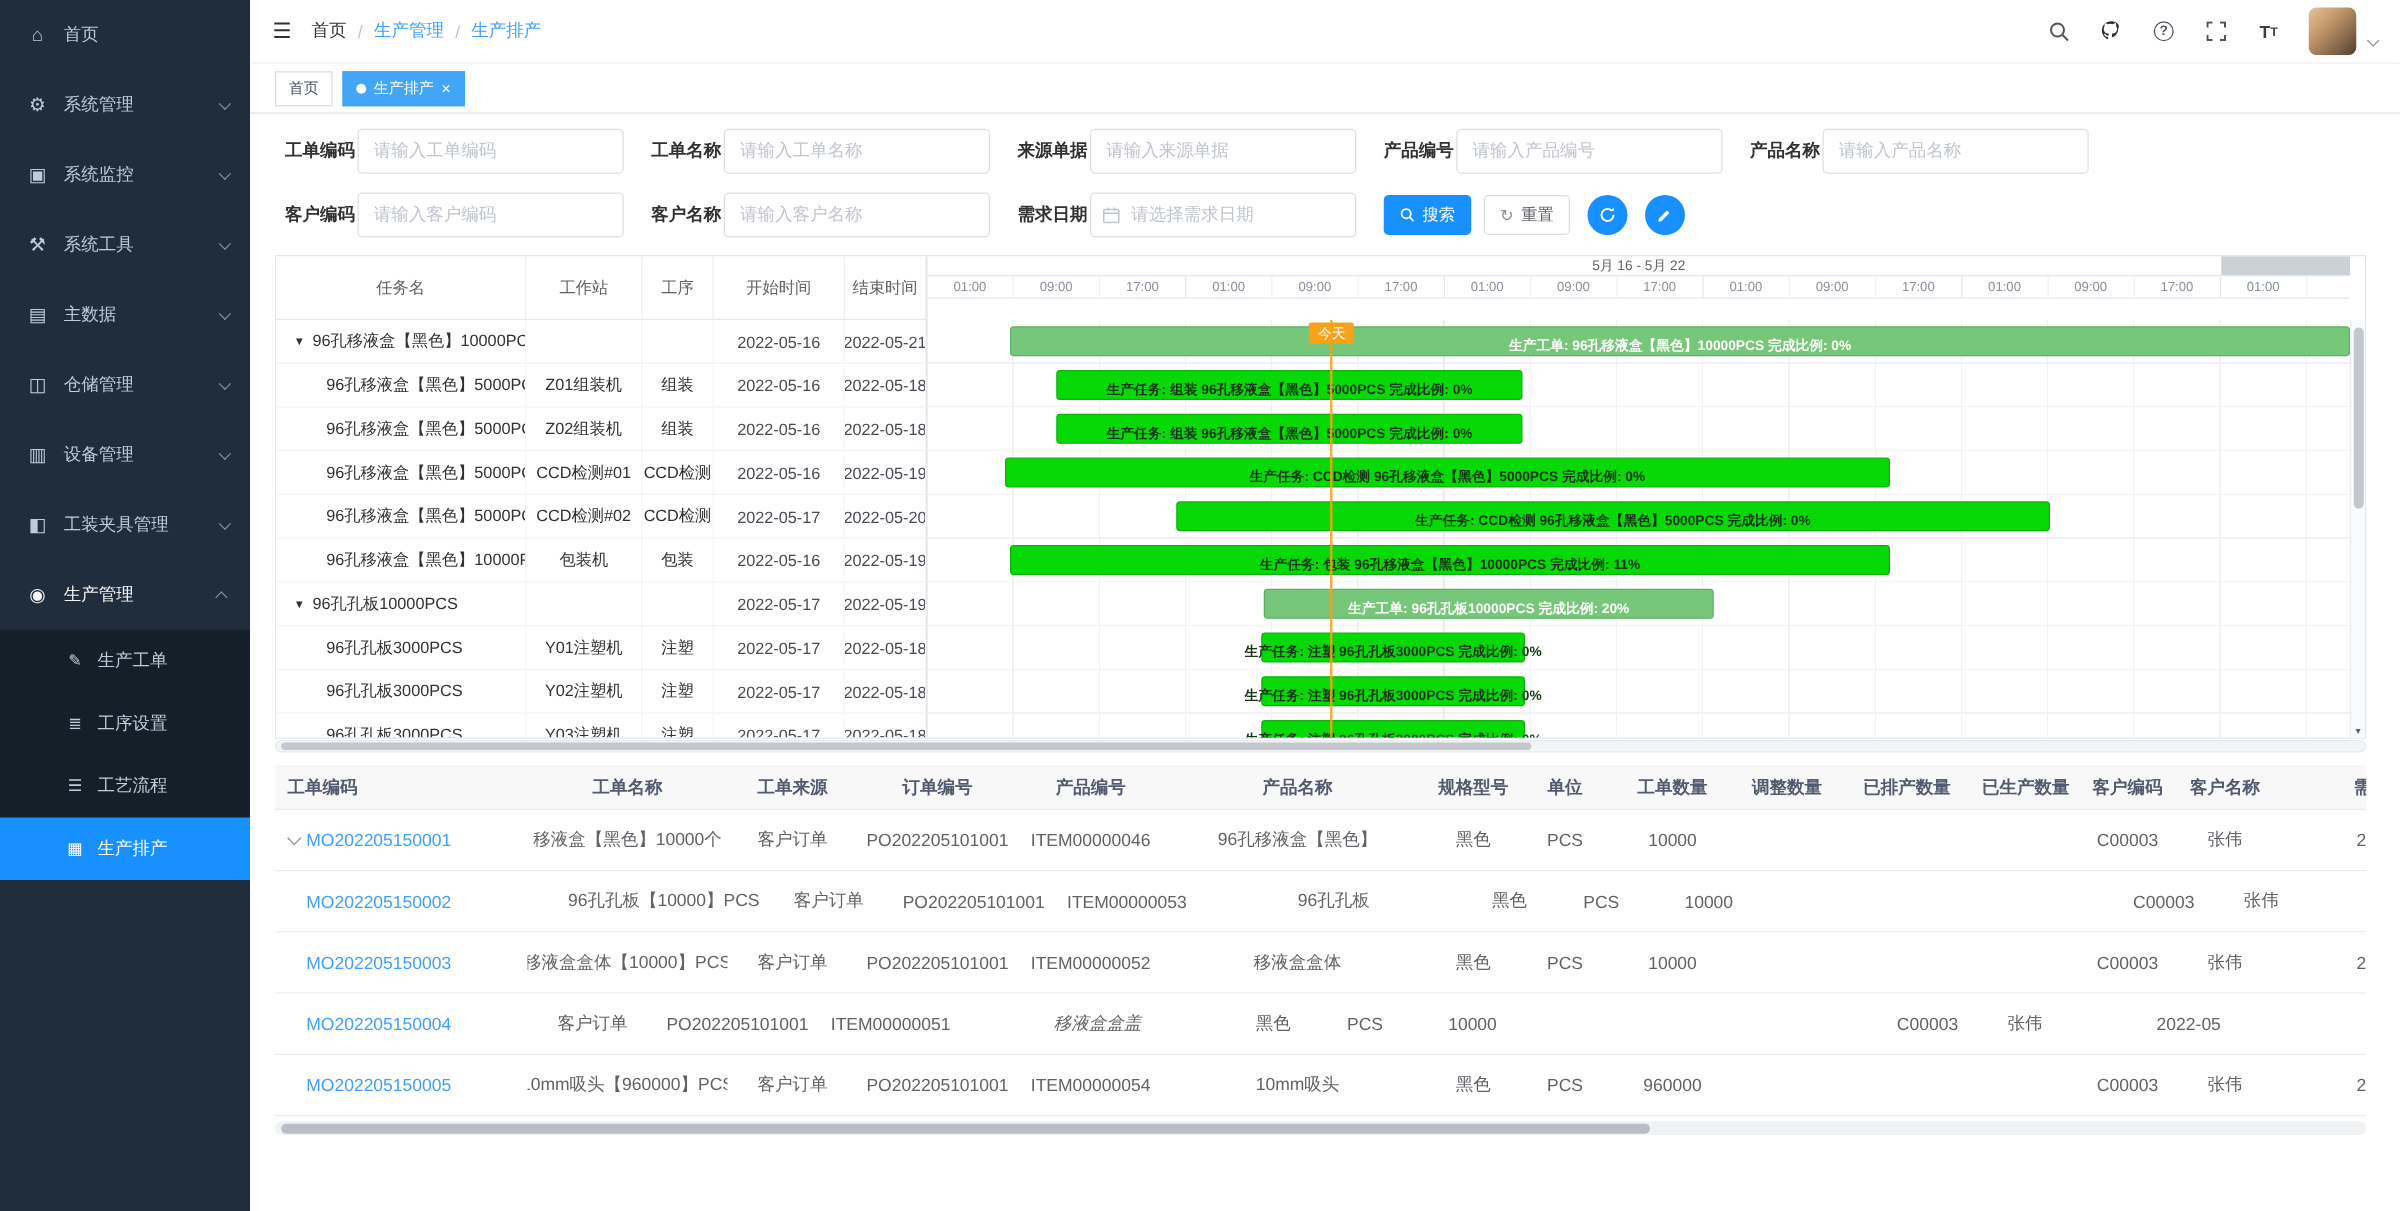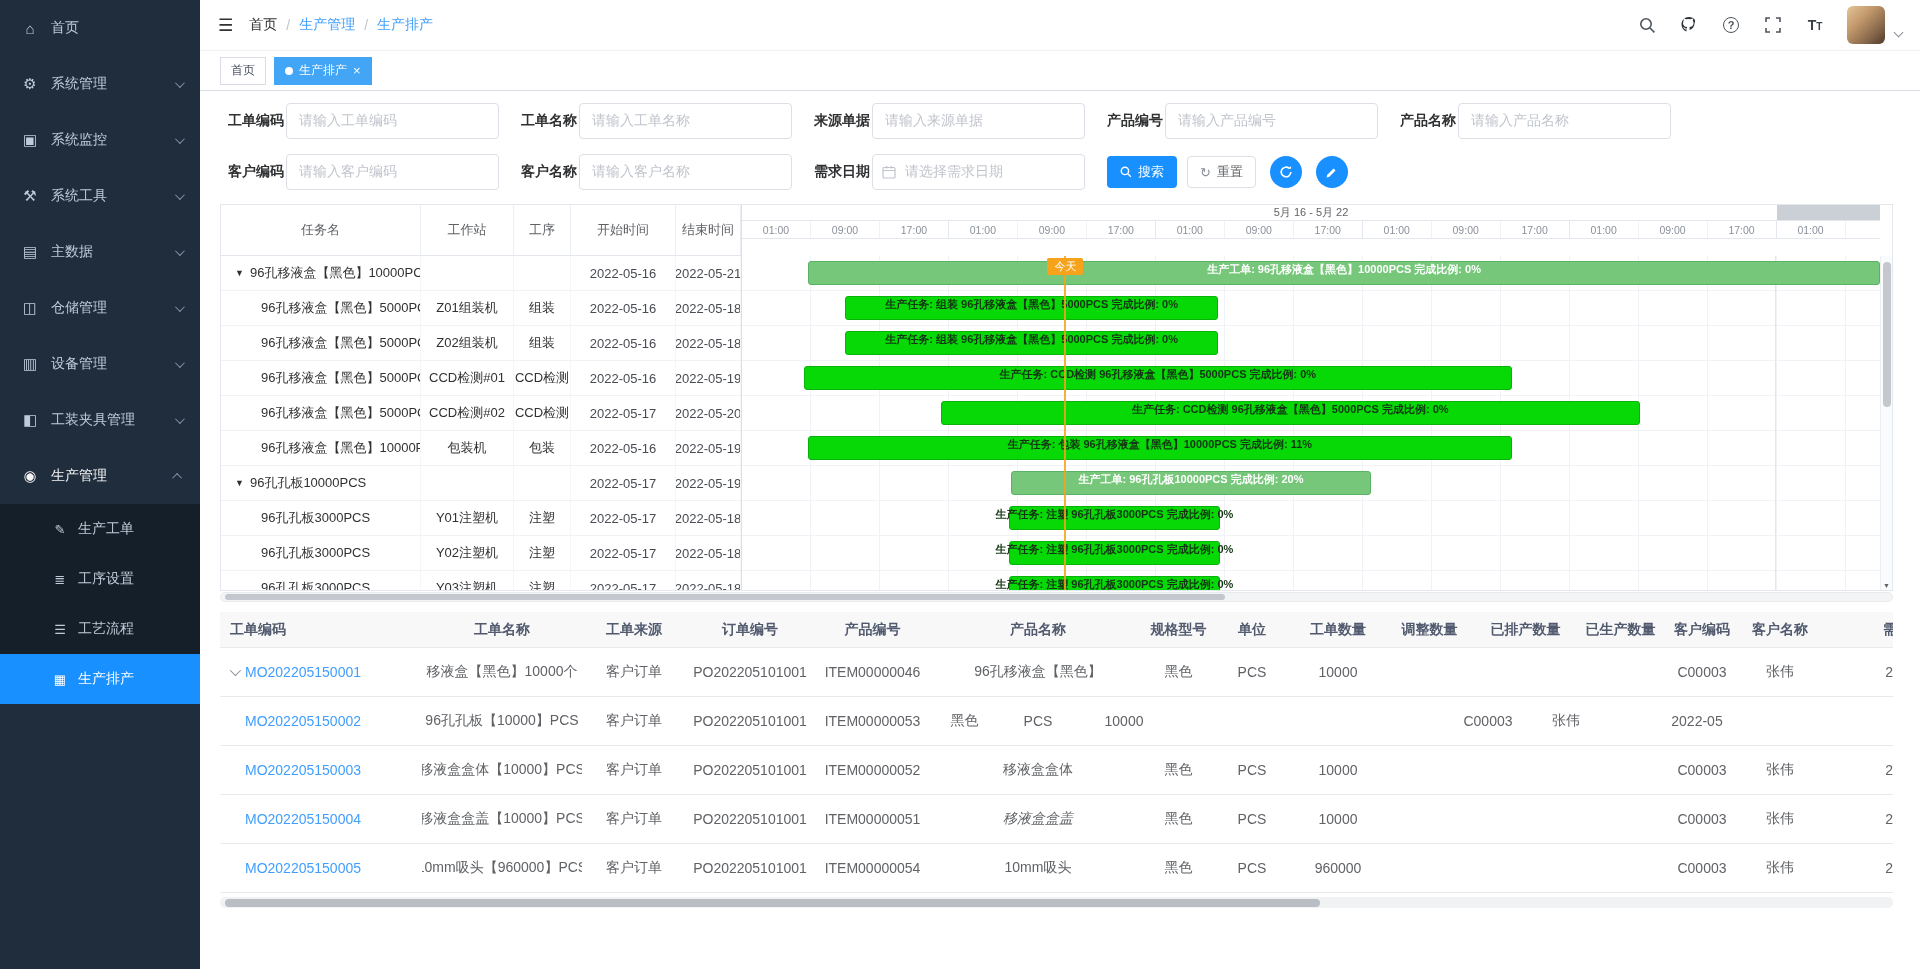--- a/index.html
+++ b/index.html
@@ -102,21 +102,21 @@
   .g-times { height:18px; display:flex; border-bottom:1px solid #e4e7ed; }
   .g-time { width:68.97px; flex-shrink:0; display:flex; align-items:center; justify-content:center;
     font-size:10.5px; color:#8b909a; border-right:1px solid #f0f2f5; }
   .g-time.day-end { border-right:1px solid #e4e7ed; }
   .g-time.stub { width:34.5px; border-right:none; }
   .g-body { position:absolute; left:0; top:51px; right:0; bottom:0; overflow:hidden;
     background-image:
       repeating-linear-gradient(to right, transparent 0, transparent 67.97px, #f0f2f5 67.97px, #f0f2f5 68.97px),
       repeating-linear-gradient(to right, transparent 0, transparent 205.9px, #e3e7ec 205.9px, #e3e7ec 206.9px),
       repeating-linear-gradient(to bottom, transparent 0, transparent 34px, #f0f2f5 34px, #f0f2f5 35px); }
-  .g-bar { position:absolute; height:24px; border-radius:3px; display:flex; align-items:flex-start;
+  .g-bar { position:absolute; height:24px; border-radius:3px; display:flex; align-items:flex-end;
     justify-content:center; font-size:11px; font-weight:700; white-space:nowrap; z-index:2; cursor:pointer; }
   .g-bar.order { background:var(--order-bar,#76c77a); border:1px solid var(--order-bar-border,#5ab364); color:#fff; }
   .g-bar.task { background:var(--task-bar,#06d906); border:1px solid var(--task-bar-border,#0ab20a); color:#143514; }
   .g-today-line { position:absolute; top:0; bottom:0; width:2px; background:var(--today,#f7a21b);
     opacity:.85; z-index:5; }
   .g-today-label { position:absolute; top:2px; transform:translateX(-50%); background:var(--today,#f7a21b);
     color:#fff; font-size:11px; padding:1px 7px; border-radius:2px; z-index:6; }
   .g-vscroll { position:absolute; right:0; top:51px; bottom:0; width:12px; background:#fafbfc;
     border-left:1px solid #eceef1; cursor:pointer; }
   .g-vthumb { position:absolute; left:2px; top:6px; width:8px; height:145px; background:#c4c8ce; border-radius:4px; }
@@ -571,24 +571,25 @@
           <div class="o-cell" style="width: 89px;"></div>
           <div class="o-cell" style="width: 74px;">C00003</div>
           <div class="o-cell" style="width: 82px;">张伟</div>
           <div class="o-cell" style="width: 180px;">2022-05</div>
         </div>
         <div class="o-row">
           <div class="o-cell code" style="width: 202px;">
             <span class="o-caret hidden"></span>
             <span class="o-link">MO202205150002</span>
           </div>
-          <div class="o-cell" style="width: 160px;">96孔孔板【10000】PCS</div>
+          <div class="o-cell" style="width: 160px; margin-left: 29px;">96孔孔板【10000】PCS</div>
           <div class="o-cell" style="width: 104px;">客户订单</div>
           <div class="o-cell" style="width: 128px;">PO202205101001</div>
           <div class="o-cell" style="width: 117px;">ITEM00000053</div>
+          <div class="o-cell" style="width: 214px;">96孔孔板</div>
           <div class="o-cell" style="width: 67px;">黑色</div>
           <div class="o-cell" style="width: 80px;">PCS</div>
           <div class="o-cell" style="width: 92px;">10000</div>
           <div class="o-cell" style="width: 91px;"></div>
           <div class="o-cell" style="width: 101px;"></div>
           <div class="o-cell" style="width: 89px;"></div>
           <div class="o-cell" style="width: 74px;">C00003</div>
           <div class="o-cell" style="width: 82px;">张伟</div>
           <div class="o-cell" style="width: 180px;">2022-05</div>
         </div>
@@ -610,21 +611,20 @@
           <div class="o-cell" style="width: 89px;"></div>
           <div class="o-cell" style="width: 74px;">C00003</div>
           <div class="o-cell" style="width: 82px;">张伟</div>
           <div class="o-cell" style="width: 180px;">2022-05</div>
         </div>
         <div class="o-row">
           <div class="o-cell code" style="width: 202px;">
             <span class="o-caret hidden"></span>
             <span class="o-link">MO202205150004</span>
           </div>
-          <div class="o-cell" style="width: 160px;">移液盒盒盖【10000】PCS</div>
           <div class="o-cell" style="width: 104px;">客户订单</div>
           <div class="o-cell" style="width: 128px;">PO202205101001</div>
           <div class="o-cell" style="width: 117px;">ITEM00000051</div>
           <div class="o-cell" style="width: 214px; font-style: italic;">移液盒盒盖</div>
           <div class="o-cell" style="width: 67px;">黑色</div>
           <div class="o-cell" style="width: 80px;">PCS</div>
           <div class="o-cell" style="width: 92px;">10000</div>
           <div class="o-cell" style="width: 91px;"></div>
           <div class="o-cell" style="width: 101px;"></div>
           <div class="o-cell" style="width: 89px;"></div>

